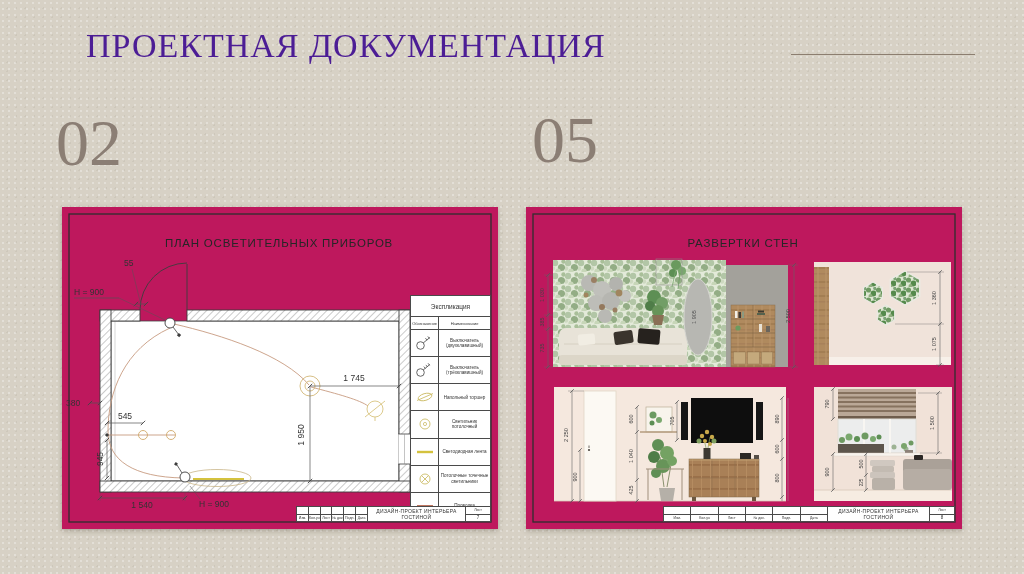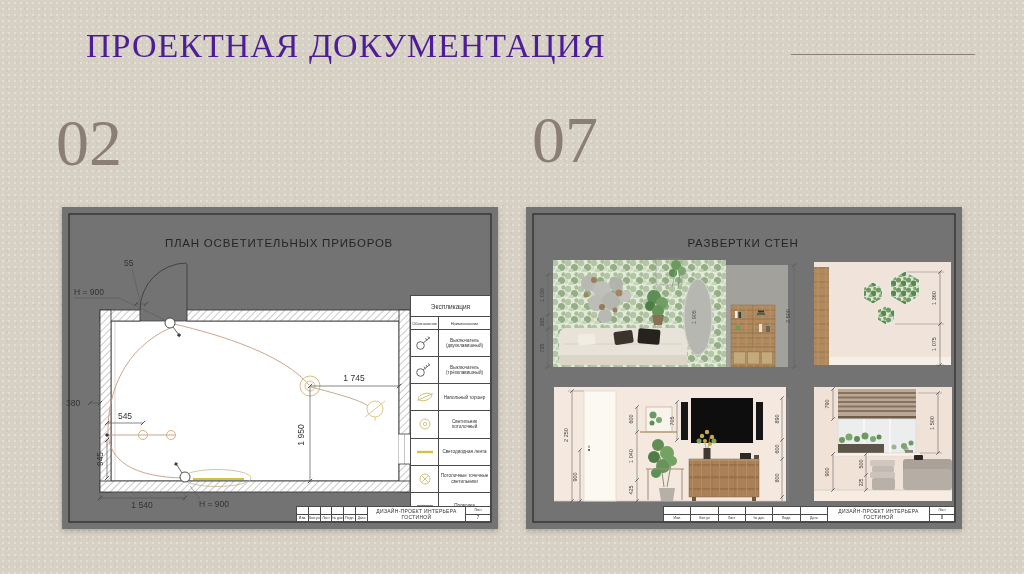--- a/index.html
+++ b/index.html
@@ -9,21 +9,21 @@
     background-image:radial-gradient(rgba(255,255,255,.30) 1px,transparent 1px),
                      radial-gradient(rgba(120,110,95,.10) 1px,transparent 1px);
     background-size:6px 6px,9px 9px;background-position:0 0,3px 4px}
   .slide-title{position:absolute;left:86px;top:27px;font-family:"Liberation Serif",serif;
     font-weight:400;font-size:34px;letter-spacing:1px;color:#4c1d95;white-space:nowrap}
   .divider{position:absolute;left:791px;top:54px;width:184px;height:1px;background:#8c7e70}
   .panel-number{position:absolute;font-family:"Liberation Serif",serif;font-size:66px;
     line-height:1;color:#8b7e74}
   #num07{left:56px;top:110px}
   #num08{left:532px;top:107px}
-  .sheet{position:absolute;top:207px;width:436px;height:322px;background:#737373;
+  .sheet{position:absolute;top:207px;width:436px;height:322px;background:#be185d;
     box-shadow:0 2px 5px rgba(60,50,35,.28)}
   #sheet07{left:62px}
   #sheet08{left:526px}
   .sheet svg.draw{position:absolute;left:0;top:0;width:436px;height:322px}
   svg text{font-family:"Liberation Sans",sans-serif}
   
   .legend{position:absolute;left:348px;top:88px;width:81px;height:225px;border:1px solid #4a4a4a;
     box-sizing:border-box;display:flex;flex-direction:column;background:#fff;color:#333}
   .legend-title{height:20px;border-bottom:1px solid #4a4a4a;display:flex;align-items:center;
     justify-content:center;font-size:6.5px}
@@ -56,21 +56,21 @@
     border-bottom:1px solid #4a4a4a}
   .stamp .sheetbox .n{flex:1;font-size:4.5px;display:flex;align-items:center;justify-content:center}
 </style>
 </head>
 <body>
 
 <div class="slide">
   <div class="slide-title">ПРОЕКТНАЯ ДОКУМЕНТАЦИЯ</div>
   <div class="divider"></div>
   <div class="panel-number" id="num07">02</div>
-  <div class="panel-number" id="num08">07</div>
+  <div class="panel-number" id="num08">05</div>
 
   <div class="sheet" id="sheet07">
     <svg class="draw" viewBox="0 0 436 322">
       <defs>
         <pattern id="hatch" width="5" height="5" patternUnits="userSpaceOnUse" patternTransform="rotate(45)">
           <rect width="5" height="5" fill="#ffffff"></rect>
           <line x1="0" y1="0" x2="0" y2="5" stroke="#8a8a8a" stroke-width="0.9"></line>
         </pattern>
         <g id="tkA">
             <line x1="-2.2" y1="2.2" x2="2.2" y2="-2.2" stroke="#444" stroke-width="0.9"></line>

